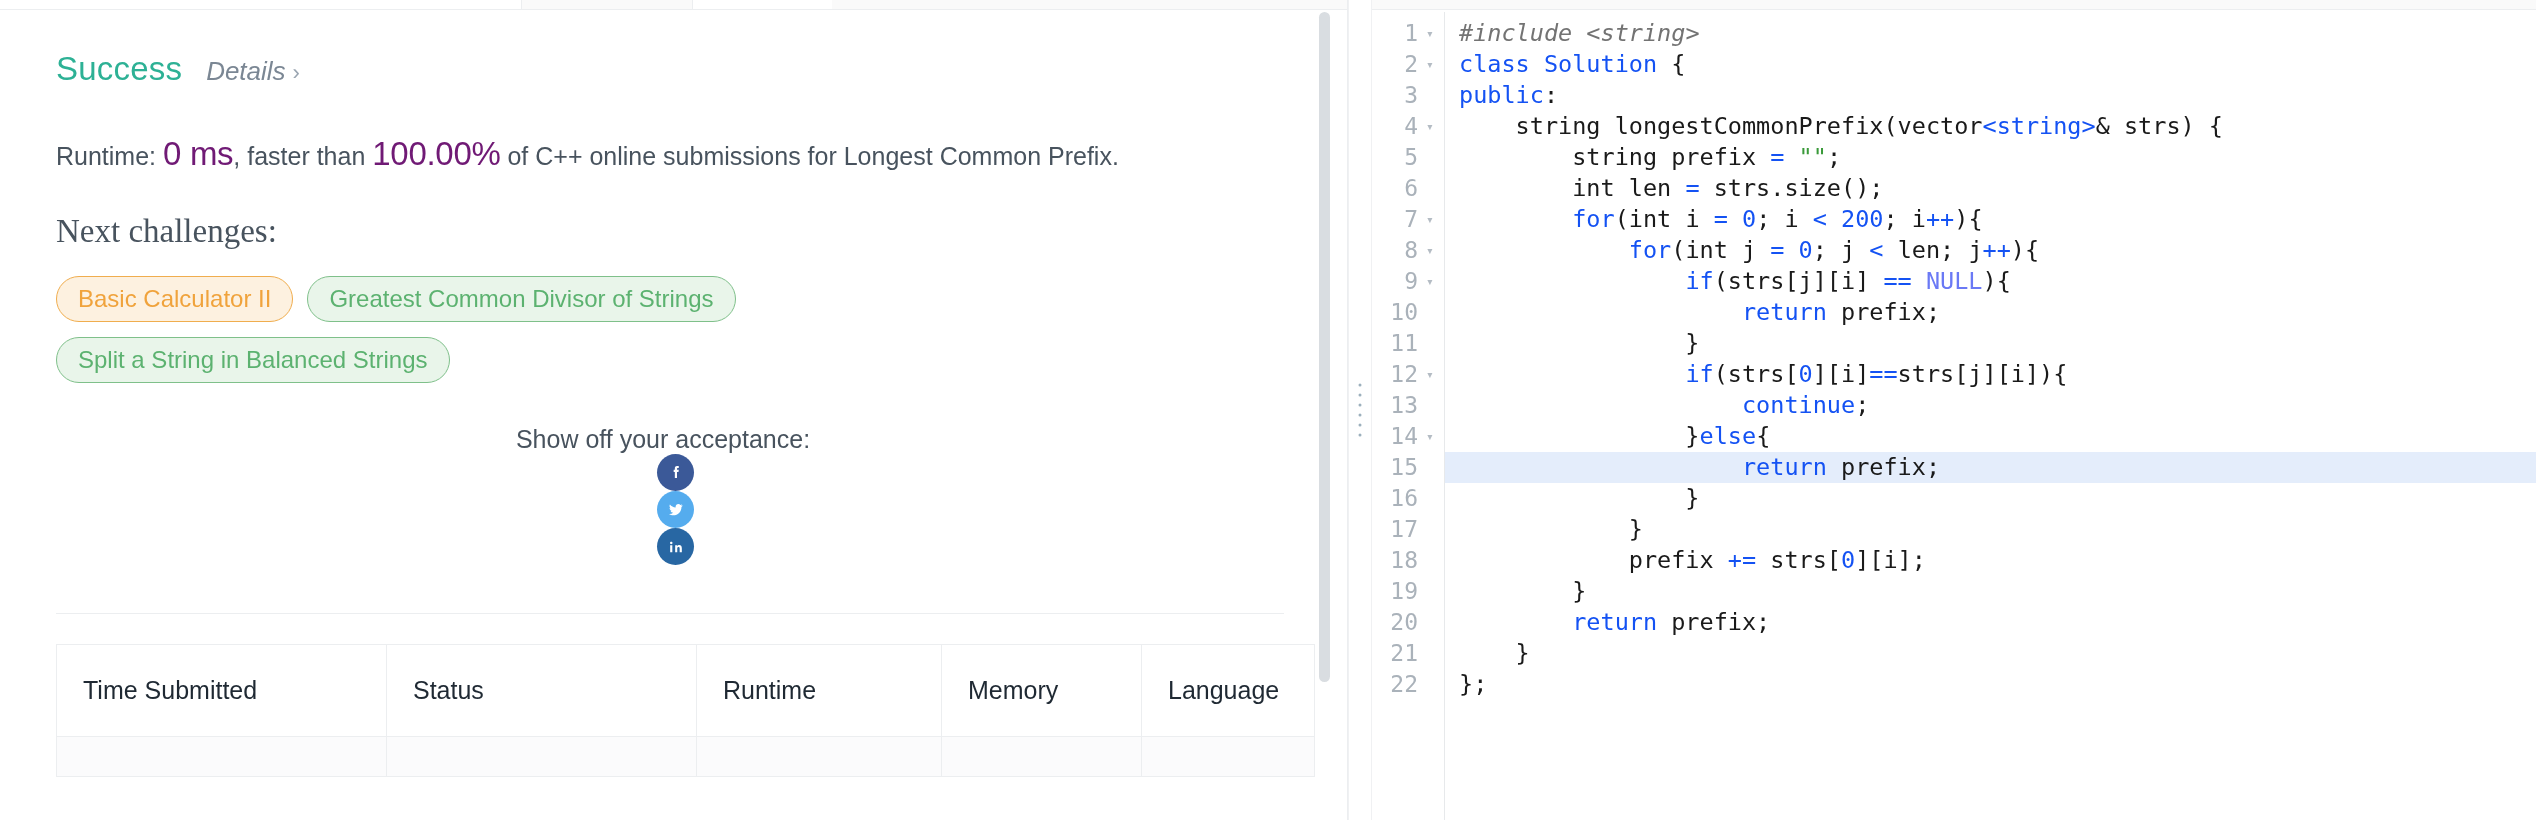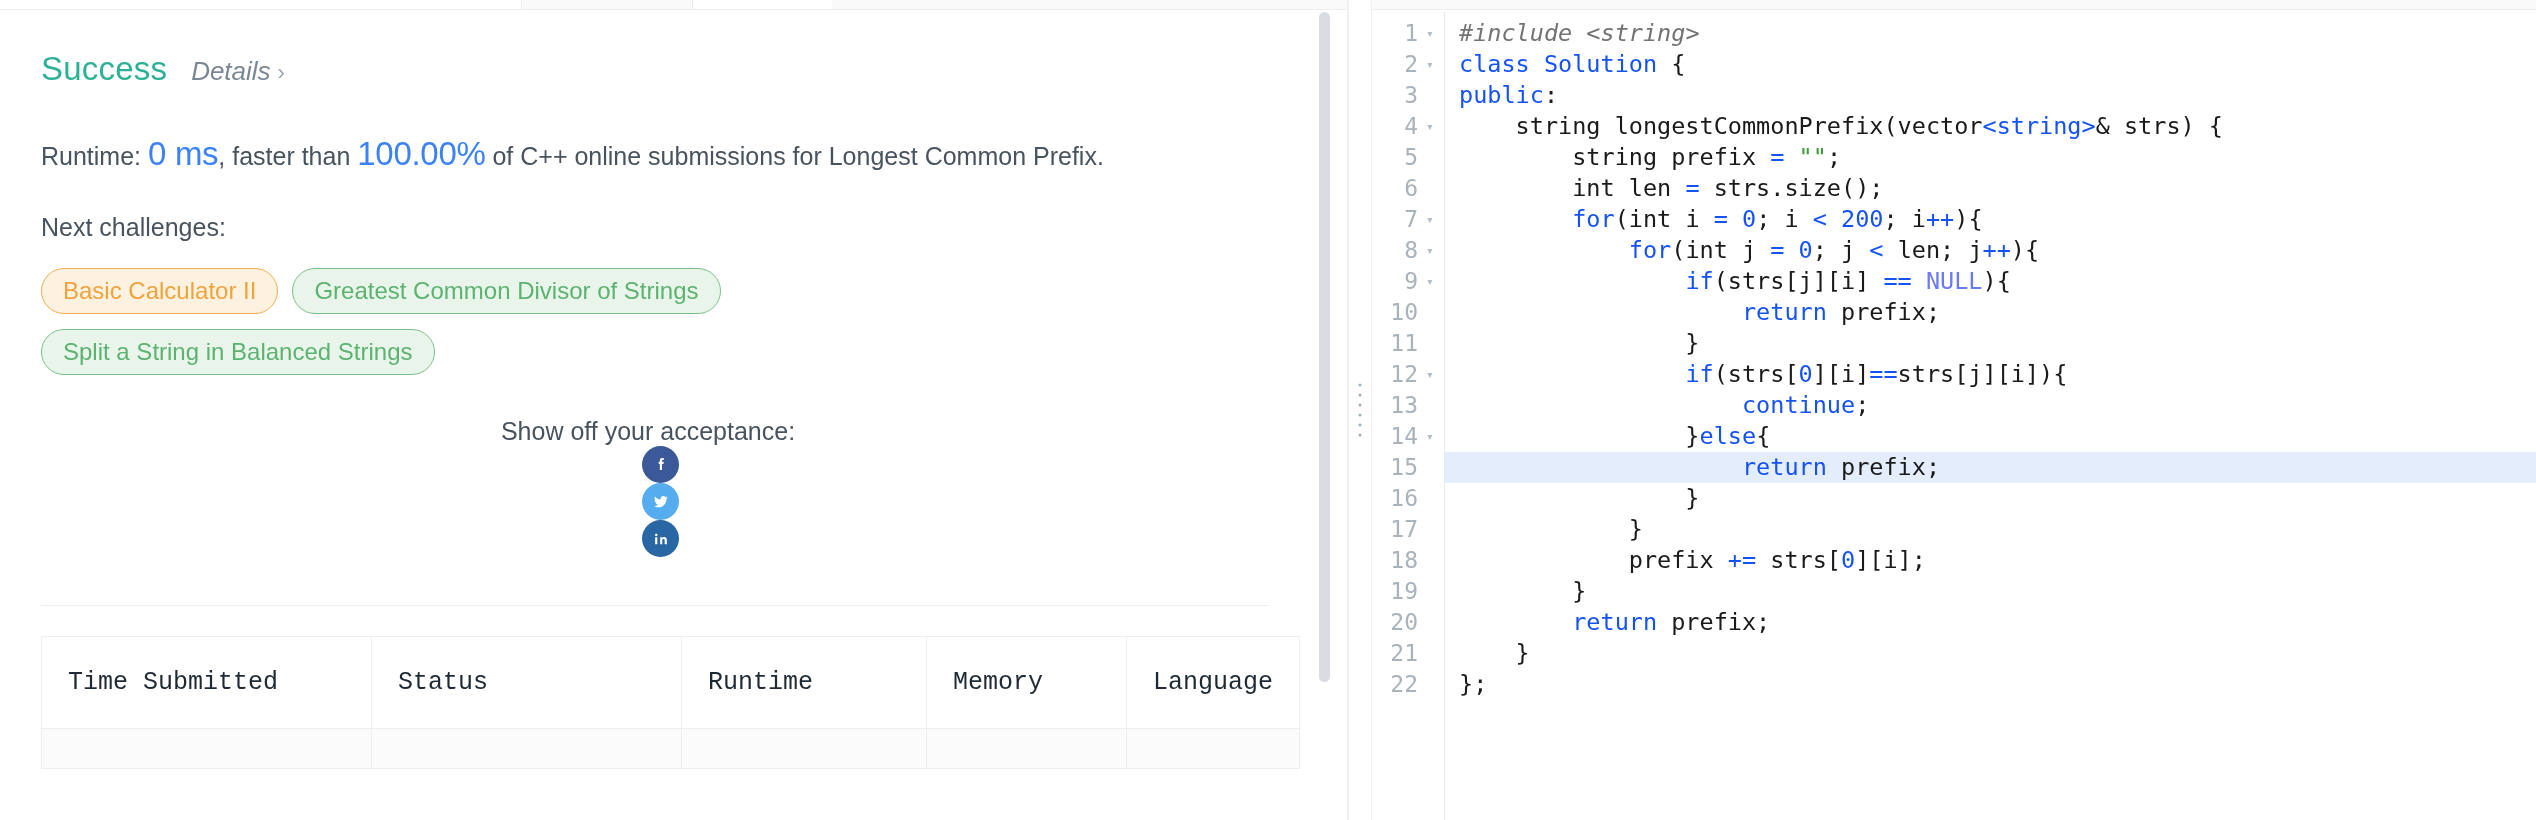--- a/index.html
+++ b/index.html
@@ -42,21 +42,21 @@
   .left-topbar .tabstub2 {
     position: absolute;
     left: 692px; top: 0;
     width: 140px; height: 9px;
     background: #ffffff;
     border-left: 1px solid #eceef0;
   }
 
   .result-area {
     position: absolute;
-    left: 1px; top: 10px;
+    left: 16px; top: 10px;
     width: 1330px;
     height: 810px;
     padding: 40px 40px 0 40px;
     overflow: hidden;
   }
 
   .status-row {
     display: flex;
     align-items: baseline;
     gap: 24px;
@@ -83,29 +83,30 @@
 
   .stat-line {
     font-size: 25px;
     color: #48535e;
     line-height: 1.55;
     margin-bottom: 24px;
     max-width: 1290px;
   }
   .stat-line .big {
     font-size: 33px;
-    color: #3b82f6;
+    color: #701a75;
     letter-spacing: -0.3px;
   }
 
   .next-label {
-    font-size: 25px;
+    font-size: 33px;
     color: #48535e;
     margin-top: 34px;
     margin-bottom: 26px;
+    font-family: Liberation Serif, serif;
   }
 
   .pill-rows { display: block; }
   .pill-row {
     display: flex;
     gap: 14px;
     margin-bottom: 15px;
   }
   .pill {
     display: inline-flex;
@@ -160,21 +161,20 @@
     width: 1228px;
     height: 1px;
     background: #eceef0;
   }
 
   .subm-table {
     margin-top: 30px;
     width: 1228px;
     border-collapse: collapse;
     table-layout: fixed;
-    font-family: Liberation Mono, monospace;
   }
   .subm-table th {
     font-size: 25px;
     font-weight: 400;
     color: #1f2933;
     text-align: left;
     padding: 25px 0 25px 26px;
     border: 1px solid #eceef0;
     height: 92px;
     vertical-align: middle;

